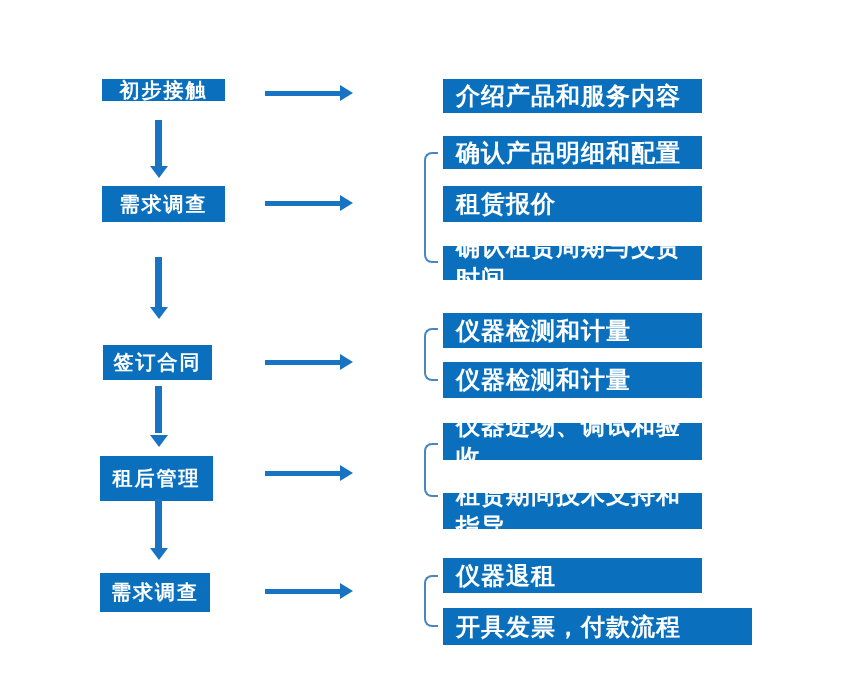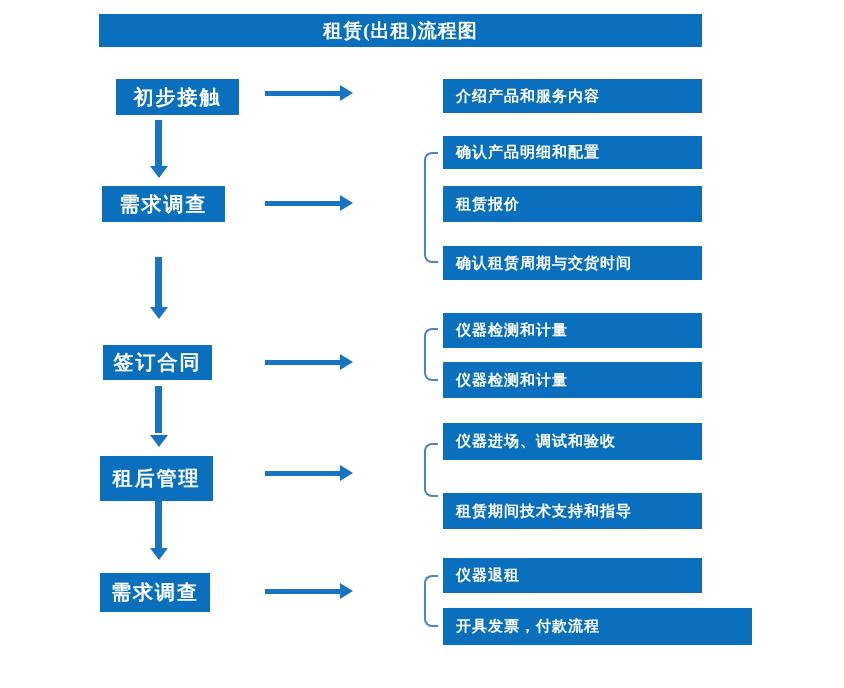--- a/index.html
+++ b/index.html
@@ -15,43 +15,42 @@
     background:var(--background);
     font-family:"Liberation Serif","DejaVu Serif",serif;
     overflow:hidden;
   }
   .bar{
     position:absolute;background:var(--box-blue);color:var(--text-white);
     font-weight:bold;display:flex;align-items:center;box-sizing:border-box;
   }
   .title{justify-content:center;font-size:19px;letter-spacing:1px;}
   .stage{justify-content:center;font-size:20px;letter-spacing:2px;}
-  .out{font-size:15px;padding-left:13px;letter-spacing:1px;}
+  .out{font-size:24px;padding-left:13px;letter-spacing:1px;}
   .harrow{position:absolute;width:88px;height:16px;}
   .hshaft{position:absolute;display:block;left:0;top:6px;width:76px;height:5px;background:var(--arrow-blue);}
   .hhead{position:absolute;display:block;right:0;top:0;width:0;height:0;
     border-top:8px solid transparent;border-bottom:8px solid transparent;
     border-left:13px solid var(--arrow-blue);}
   .varrow{position:absolute;width:18px;}
   .vshaft{position:absolute;display:block;left:5px;top:0;width:7px;background:var(--arrow-blue);}
   .vhead{position:absolute;display:block;left:0;bottom:0;width:0;height:0;
     border-left:9px solid transparent;border-right:9px solid transparent;
     border-top:12px solid var(--arrow-blue);}
   .bracket{position:absolute;width:14px;box-sizing:border-box;
     border:2px solid var(--bracket-blue);border-right:none;
     border-radius:8px 0 0 8px;}
 </style>
 </head>
 <body>
 
 <div class="canvas">
 
-  <div class="bar title" style="left:99px;top:14px;width:603px;height:33px">租赁(出租)流程图</div>
 
-  <div class="bar stage" style="left:116px;top:79px;width:123px;height:36px">初步接触</div>
+  <div class="bar stage" style="left:102px;top:79px;width:123px;height:22px">初步接触</div>
   <div class="harrow" style="left:265px;top:85px">
     <i class="hshaft"></i>
     <i class="hhead"></i>
   </div>
   <div class="bar out" style="left:443px;top:79px;width:259px;height:34px">介绍产品和服务内容</div>
 
   <div class="varrow" style="left:150px;top:120px;height:58px">
     <i class="vshaft" style="height:46px"></i>
     <i class="vhead"></i>
   </div>

